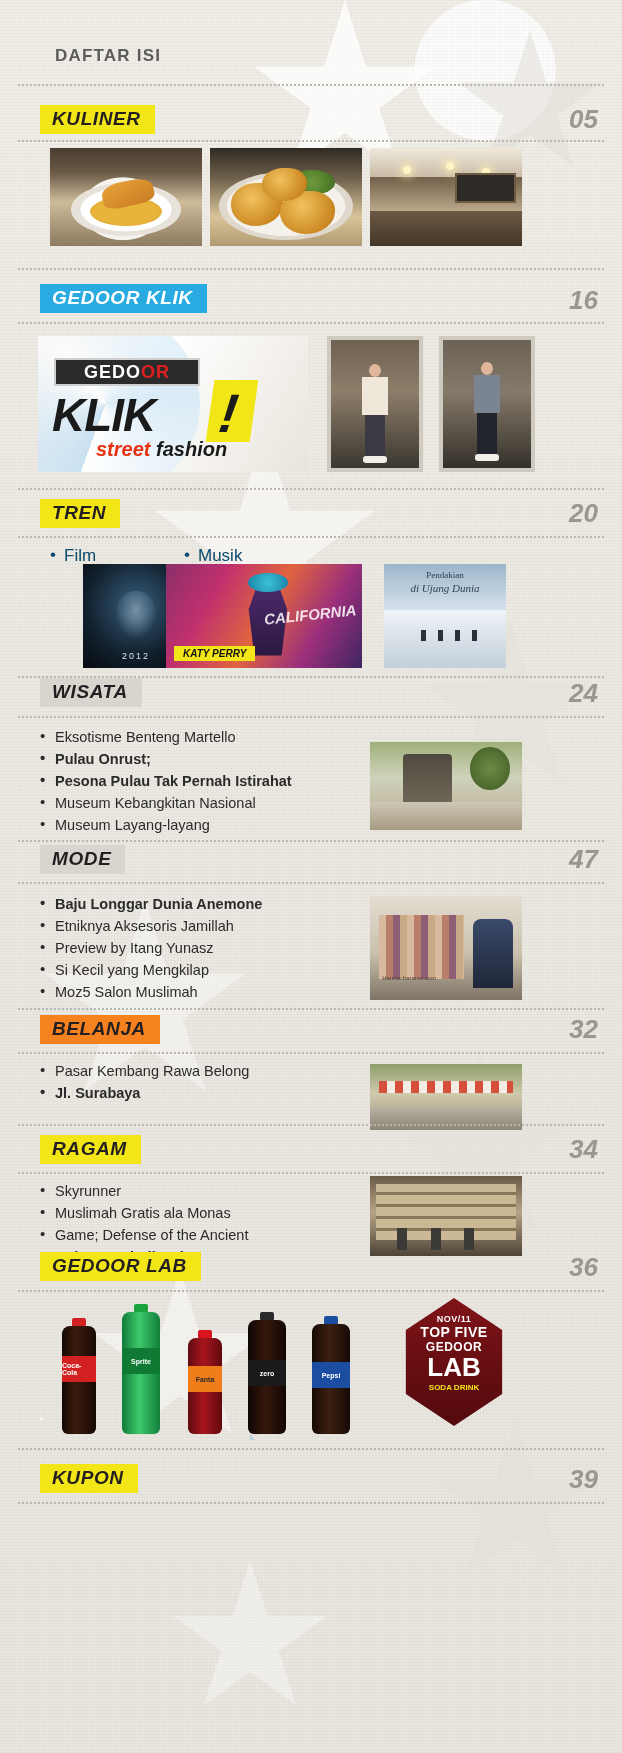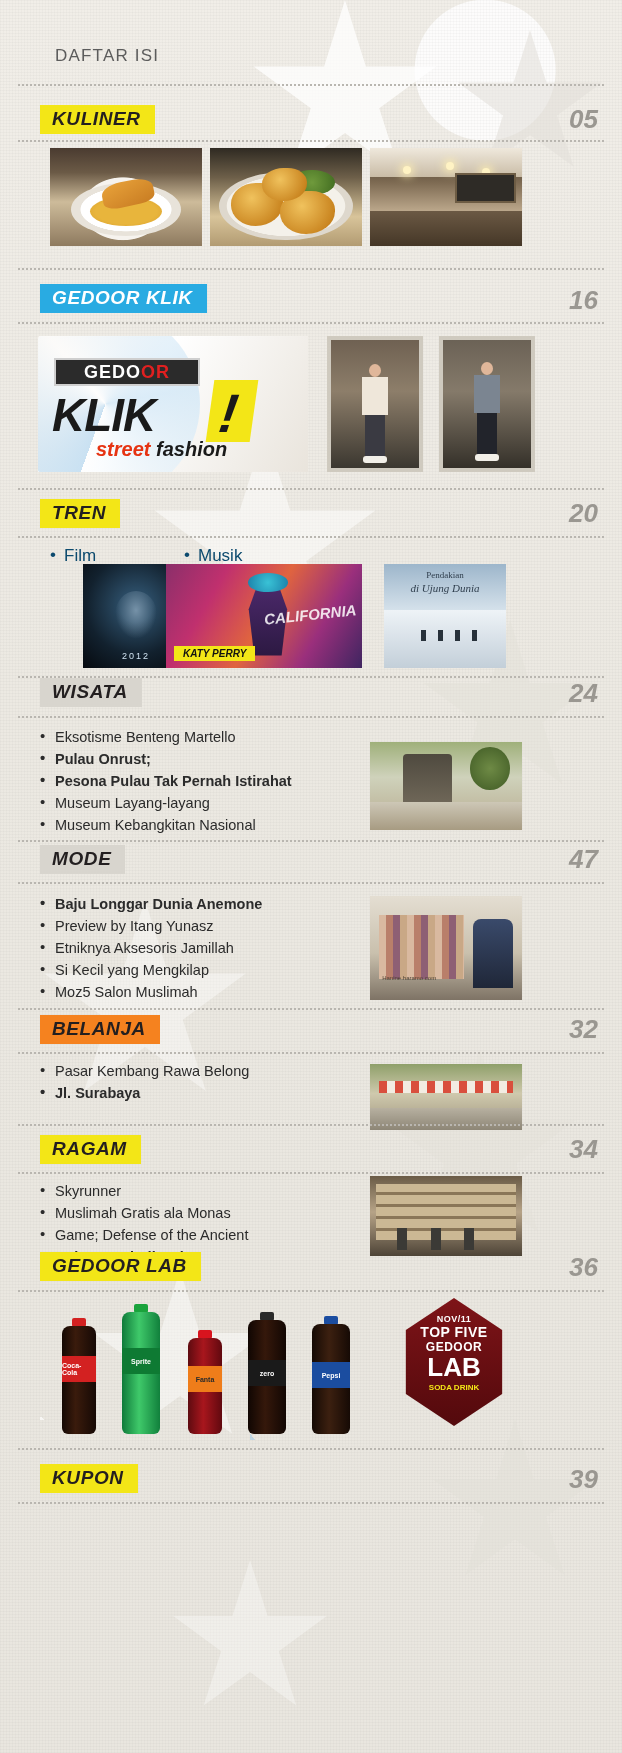--- a/index.html
+++ b/index.html
@@ -31,21 +31,21 @@
     background:#ffffff;
     opacity:.75;
     clip-path: polygon(50% 0%, 61% 35%, 98% 35%, 68% 57%, 79% 91%, 50% 70%, 21% 91%, 32% 57%, 2% 35%, 39% 35%);
   }
   .star.grey { background:#e2dfd8; opacity:.9; }
 
   .content { position:absolute; inset:0; }
 
   .doc-title {
     position:absolute; left:55px; top:46px;
-    font-size:17px; letter-spacing:1.2px; color:#5c5c5c; font-weight:400;
+    font-size:17px; letter-spacing:1.2px; color:#5c5c5c; font-weight:700;
   }
   .dotline {
     position:absolute; left:18px; right:18px;
     border-top: 2px dotted #b9b6b0;
     height:0;
   }
 
   .sec-label {
     position:absolute;
     font-weight:bold; font-style:italic;
@@ -404,40 +404,40 @@
   <div class="photo ph-wisata">
     <div class="tree"></div>
       <div class="mon"></div>
       <div class="ground"></div>
   </div>
 
   <ul class="items" style="left:40px; top:726px; width:310px;">
     <li>Eksotisme Benteng Martello</li>
     <li class="b">Pulau Onrust;</li>
     <li class="b" style="padding-left:15px;">Pesona Pulau Tak Pernah Istirahat</li>
+    <li>Museum Kebangkitan Nasional</li>
     <li>Museum Layang-layang</li>
-    <li>Museum Kebangkitan Nasional</li>
   </ul>
 
   <div class="dotline" style="top:840px;"></div>
 
   <div class="sec-label" style="left:40px; top:845px; background:#d8d5ce;">MODE</div>
   <div class="pagenum" style="top:844px;">47</div>
   <div class="dotline" style="top:882px;"></div>
 
   <div class="photo ph-mode">
     <div class="rack"></div>
       <div class="person"></div>
     <div class="cap">Hanine.haramo.com</div>
   </div>
 
   <ul class="items" style="left:40px; top:893px; width:310px;">
     <li class="b">Baju Longgar Dunia Anemone</li>
+    <li>Etniknya Aksesoris Jamillah</li>
     <li>Preview by Itang Yunasz</li>
-    <li>Etniknya Aksesoris Jamillah</li>
     <li>Si Kecil yang Mengkilap</li>
     <li>Moz5 Salon Muslimah</li>
   </ul>
 
   <div class="dotline" style="top:1008px;"></div>
 
   <div class="sec-label" style="left:40px; top:1015px; background:#f5821f;">BELANJA</div>
   <div class="pagenum" style="top:1014px;">32</div>
   <div class="dotline" style="top:1052px;"></div>
 

